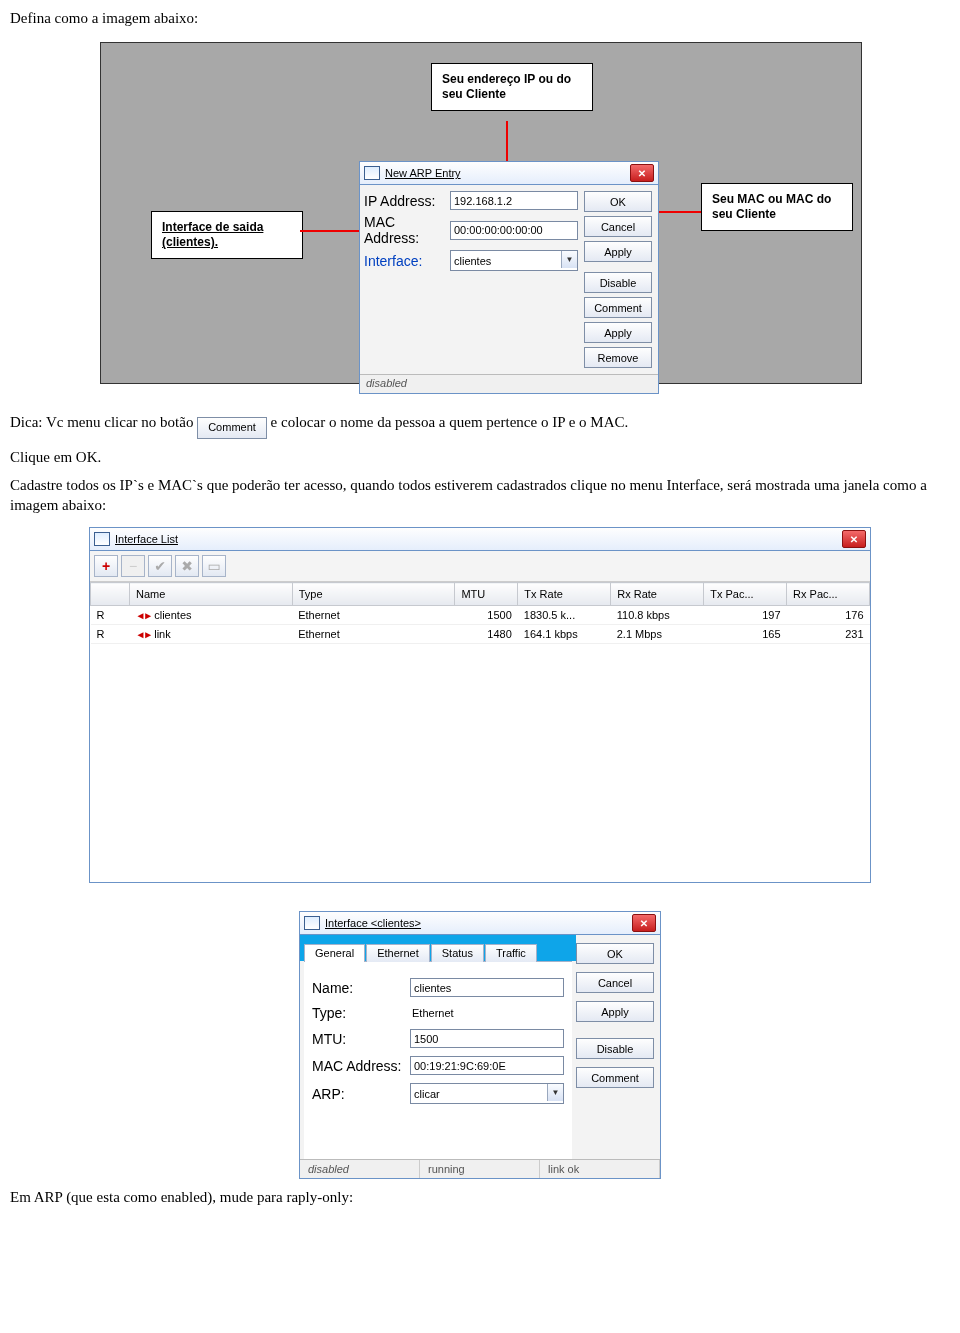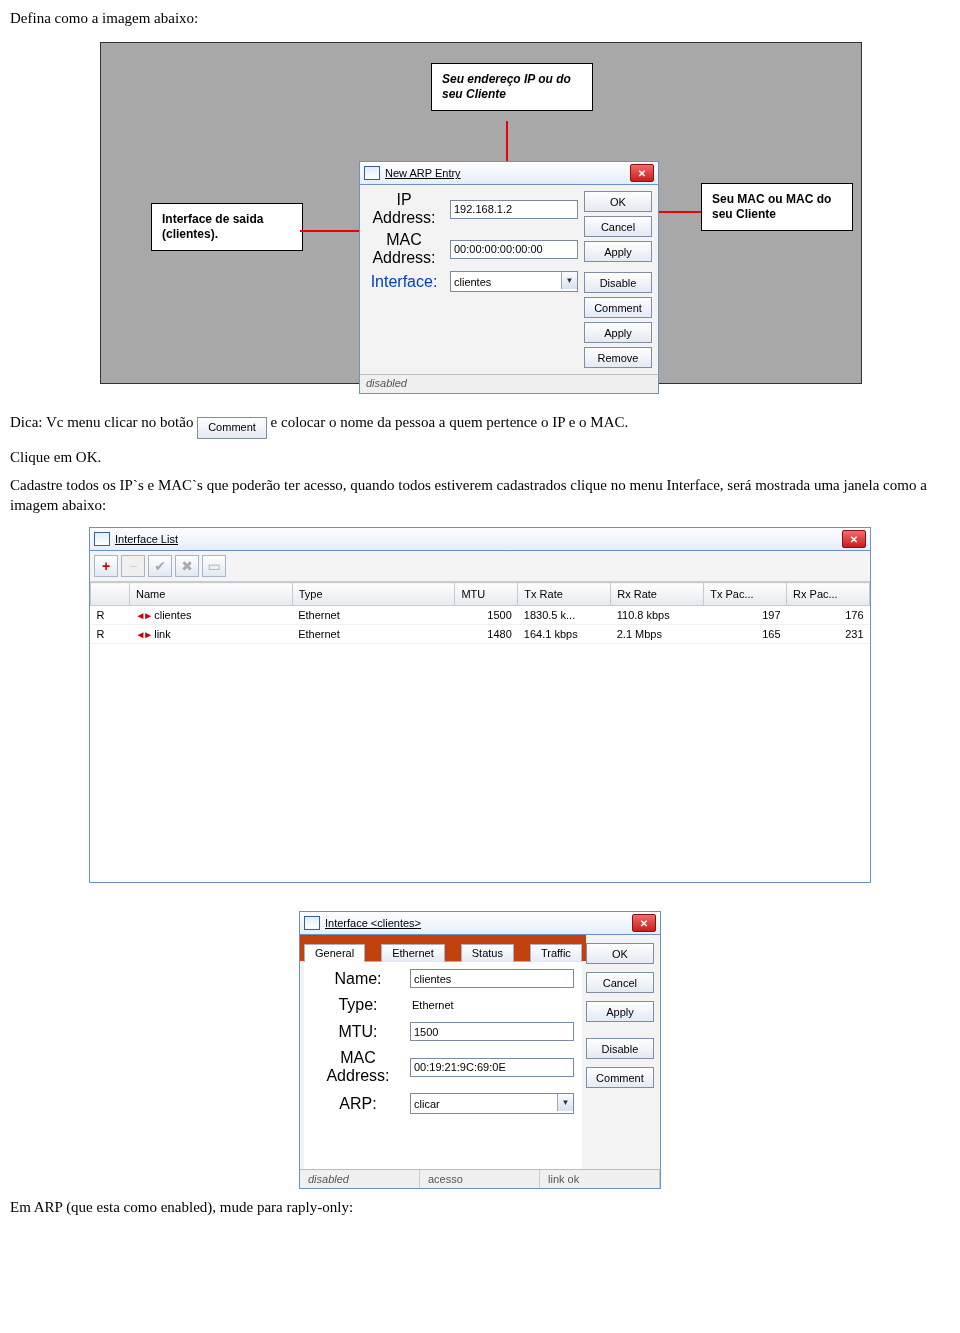--- a/index.html
+++ b/index.html
@@ -34,22 +34,22 @@
   .callout {
     position: absolute;
     background: #fff;
     border: 1px solid #000;
     padding: 8px 10px;
     font-family: Arial, Helvetica, sans-serif;
     font-size: 12px;
     font-weight: bold;
     line-height: 1.25;
   }
-  .callout-top   { left: 330px; top: 20px; width: 140px; font-style: italic; }
-  .callout-left  { left: 50px;  top: 160px; width: 130px; }
+  .callout-top   { left: 330px; top: 20px; width: 140px; }
+  .callout-left  { left: 50px;  top: 168px; width: 130px; text-decoration: underline; }
   .callout-right { left: 600px; top: 140px; width: 130px; }
 
   .arrow-line {
     position: absolute;
     background: #e00;
     height: 2px;
   }
 
   
   .arp-win {
@@ -85,21 +85,21 @@
     color: #fff;
     display: flex; align-items: center; justify-content: center;
     font-size: 10px; font-weight: bold;
   }
   .arp-body { display: flex; }
   .arp-form {
     flex: 1;
     padding: 6px 6px 2px 4px;
   }
   .form-row { display: flex; align-items: center; margin-bottom: 4px; }
-  .form-lab { width: 80px; text-align: center; padding-right: 6px; font-size: 16px; }
+  .form-lab { width: 80px; text-align: left; padding-right: 6px; font-size: 14px; }
   .form-lab.blue { color: #0040c0; }
   .form-inp {
     flex: 1;
     height: 17px;
     border: 1px solid #7a8aa3;
     background: #fff;
     padding: 0 3px;
     font-size: 11px;
     font-family: Tahoma, Arial, sans-serif;
     display: flex; align-items: center;
@@ -215,42 +215,42 @@
     border: 1px solid #6b93c7;
     font-family: Tahoma, Arial, sans-serif;
     font-size: 11px;
     background: #f3f3f3;
   }
   .tabs {
     display: flex;
     height: 22px;
     align-items: flex-end;
     padding: 4px 4px 0 4px;
-    gap: 16px;
-    background: #c2410c;
+    gap: 1px;
+    background: #0ea5e9;
   }
   .tab {
     padding: 2px 10px 3px;
     border: 1px solid #a5b2ca;
     border-bottom: none;
     background: linear-gradient(#fefefe,#e4eaf5);
     font-size: 11px;
     position: relative; top: 1px;
   }
   .tab.active {
     background: #fff;
     z-index: 2;
   }
   .ifprop-body {
     display: flex;
     border-top: 1px solid #a5b2ca;
     background: #fff;
     margin: 0 4px;
   }
-  .ifprop-form { flex: 1; padding: 7px 8px; }
+  .ifprop-form { flex: 1; padding: 7px 8px; margin-top: 9px; }
   .ifprop-form .form-row { margin-bottom: 8px; }
   .ifprop-form .form-lab { width: 92px; }
   .static-val { flex:1; padding-left: 2px; }
   .ifprop-btns {
     width: 78px;
     padding: 8px 6px 6px 0;
     display: flex; flex-direction: column; gap: 8px;
   }
   .ifprop-status {
     display: flex;
@@ -441,20 +441,20 @@
       <div class="ifprop-btns">
         <span class="btn">OK</span>
         <span class="btn">Cancel</span>
         <span class="btn">Apply</span>
         <span class="btn" style="margin-top:8px">Disable</span>
         <span class="btn">Comment</span>
       </div>
     </div>
     <div class="ifprop-status">
       <span class="cell italic">disabled</span>
-      <span class="cell">acesso</span>
+      <span class="cell">running</span>
       <span class="cell">link ok</span>
     </div>
   </div>
 
   <p class="para">Em ARP (que esta como enabled), mude para raply-only:</p>
 
 </div>
 
 </body></html>

